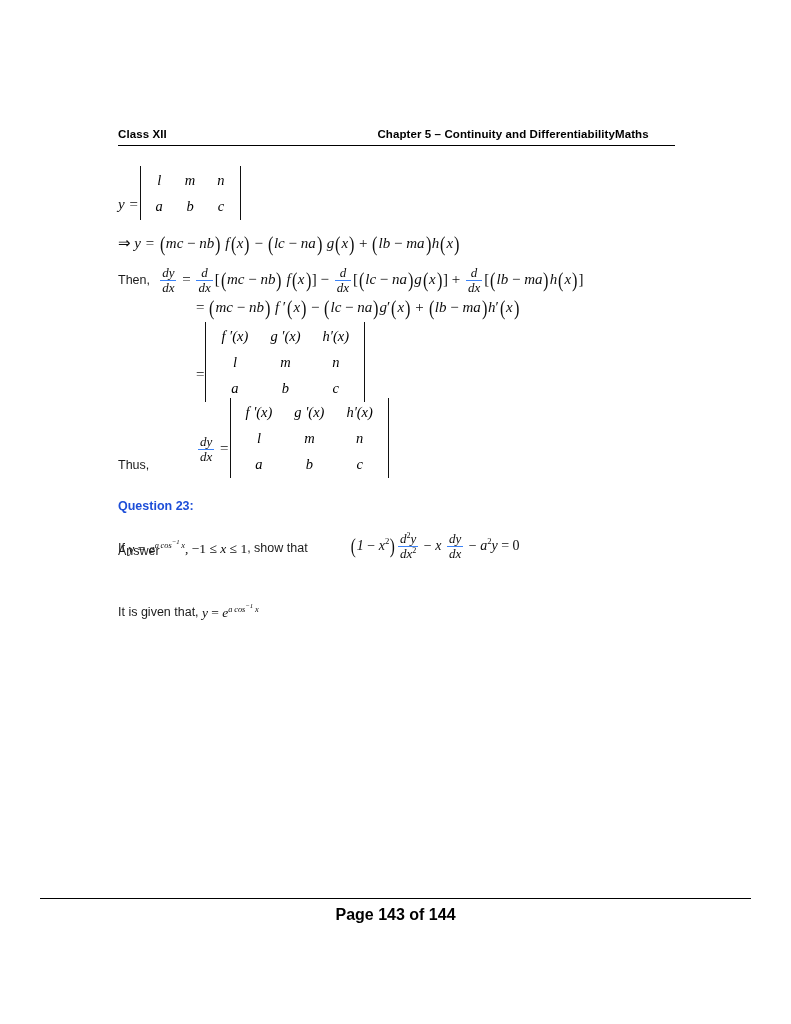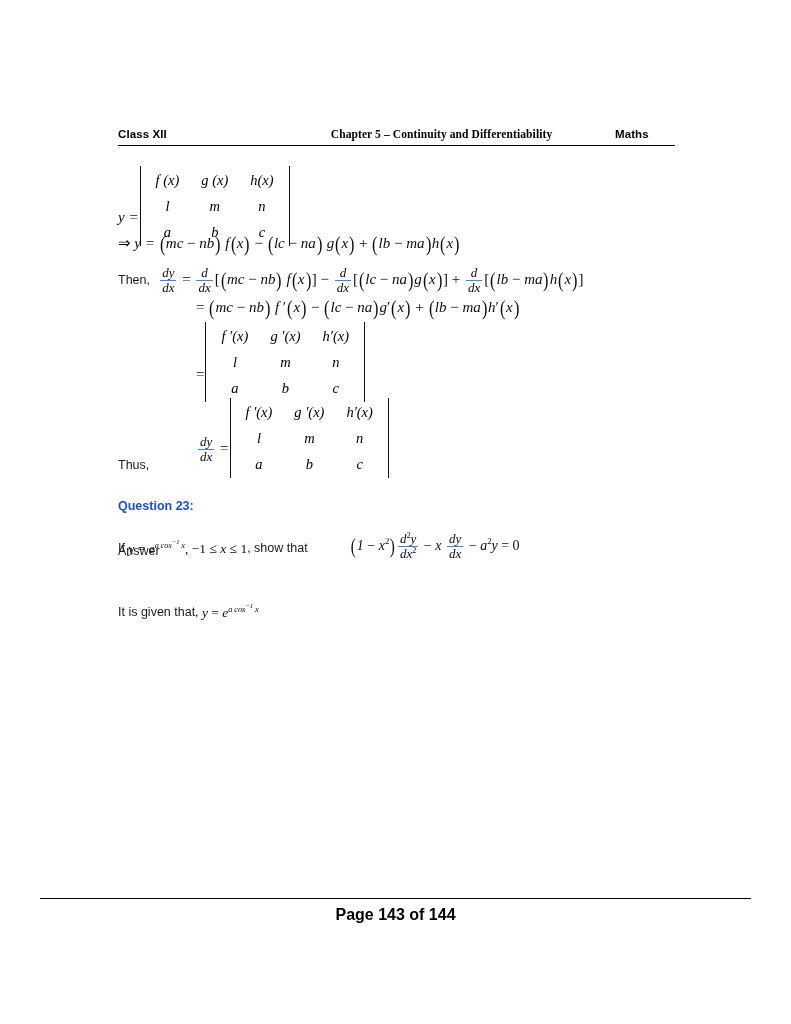--- a/index.html
+++ b/index.html
@@ -30,21 +30,21 @@
     left: 118px;
     top: 128px;
     width: 557px;
     display: flex;
     align-items: flex-end;
     font-size: 11.5px;
     font-weight: bold;
     letter-spacing: 0.1px;
   }
   .header .h-left { width: 150px; }
-  .header .h-mid  { flex: 1; text-align: center; font-family: Liberation Serif, serif; }
+  .header .h-mid  { flex: 1; text-align: right; }
   .header .h-right { width: 60px; text-align: left; }
   .header-rule {
     position: absolute;
     left: 118px;
     top: 145px;
     width: 557px;
     height: 1px;
     background: #000;
   }
 
@@ -143,25 +143,20 @@
   <div class="header">
     <span class="h-left">Class XII</span>
     <span class="h-mid">Chapter 5 – Continuity and Differentiability</span>
     <span class="h-right">Maths</span>
   </div>
   <div class="header-rule"></div>
 
   <div class="abs" style="left:118px; top:166px;">
     <span class="math" style="display:inline-block; vertical-align:middle; padding-top:22px;">y&nbsp;=</span><span class="det tall"><table>
       <tbody>
-            <tr>
-        <td>f (x)</td>
-        <td>g (x)</td>
-        <td>h(x)</td>
-      </tr>
       <tr>
         <td>l</td>
         <td>m</td>
         <td>n</td>
       </tr>
       <tr>
         <td>a</td>
         <td>b</td>
         <td>c</td>
       </tr>

